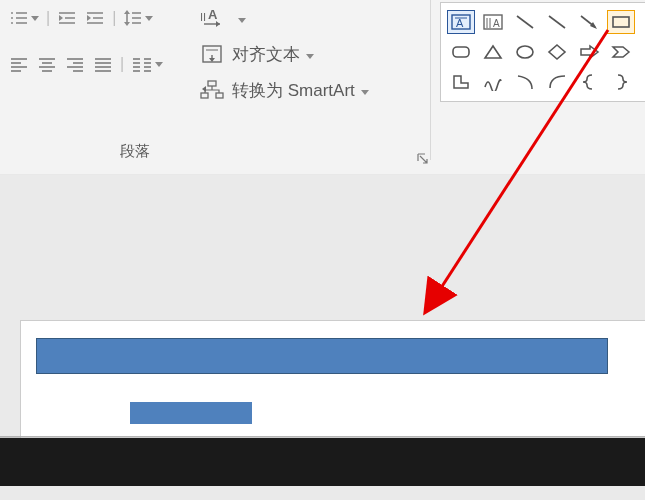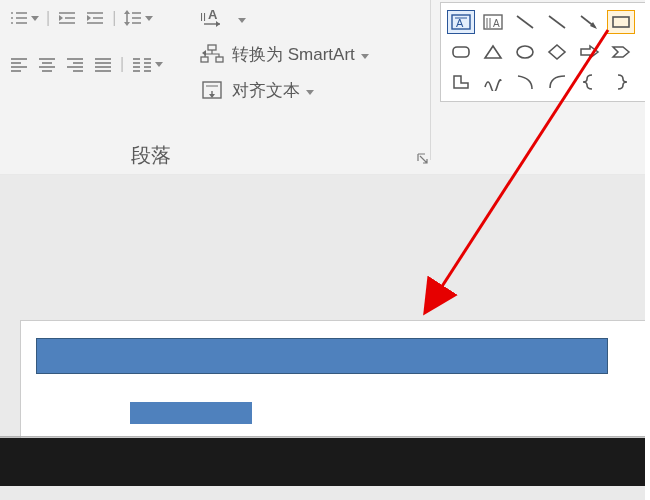--- a/index.html
+++ b/index.html
@@ -8,21 +8,21 @@
 .ribbon { position: absolute; top: 0; left: 0; right: 0; height: 175px; background: #f3f3f3; border-bottom: 1px solid #e8e8e8; }
 
 .para-grp { position: absolute; left: 0; top: 0; width: 185px; height: 150px; }
 .para-row { display: flex; align-items: center; gap: 6px; padding: 4px 8px; color: #7a7a7a; }
 .btn { display: flex; align-items: center; justify-content: center; height: 24px; border: 1px solid transparent; cursor: default; }
 .btn svg { display: block; }
 .dd { display: inline-flex; align-items: center; }
 .dd .caret { width: 8px; margin-left: 2px; }
 .sep { color: #c0c0c0; }
 
-.group-label { position: absolute; left: 131px; top: 142px; font-size: 20px; color: #595959; }
+.group-label { position: absolute; left: 120px; top: 142px; font-size: 15px; color: #595959; }
 .dlg-launcher { position: absolute; left: 416px; top: 147px; color: #888; }
 
 .vsep { position: absolute; left: 430px; top: 0; width: 1px; height: 160px; background: #d8d8d8; }
 
 .text-grp { position: absolute; left: 198px; top: 0; width: 230px; color: #5a5a5a; }
 .text-item { display: flex; align-items: center; height: 36px; font-size: 17px; cursor: default; }
 .text-item .ticon { width: 28px; display: flex; justify-content: center; margin-right: 6px; color: #7f1d1d; }
 .text-item .caret { margin-left: 6px; color: #888; }
 
 .shape-gallery { position: absolute; left: 440px; top: 2px; width: 208px; border: 1px solid #c9c9c9; background: #fff; padding: 4px 6px; }
@@ -189,43 +189,43 @@
             <line x1="4" y1="17" x2="20" y2="17" stroke="#6a6a6a" stroke-width="1.4"></line>
             <polygon points="20,17 16,14 16,20" fill="#6a6a6a"></polygon>
           </svg>
       </span>
       <span class="caret"><svg viewBox="0 0 8 5">
             <polygon points="0,0 8,0 4,5" fill="#888"></polygon>
           </svg></span>
     </div>
     <div class="text-item">
       <span class="ticon">
+        <svg width="22" height="20">
+            <rect x="2" y="2" width="18" height="16" fill="none" stroke="#6a6a6a" stroke-width="1.4"></rect>
+            <line x1="11" y1="11" x2="11" y2="16" stroke="#6a6a6a" stroke-width="1.4"></line>
+            <polygon points="11,18 8,14 14,14" fill="#6a6a6a"></polygon>
+            <line x1="5" y1="6" x2="17" y2="6" stroke="#6a6a6a"></line>
+          </svg>
+      </span>
+      <span>对齐文本</span>
+      <span class="caret"><svg viewBox="0 0 8 5">
+            <polygon points="0,0 8,0 4,5" fill="#888"></polygon>
+          </svg></span>
+    </div>
+    <div class="text-item">
+      <span class="ticon">
         <svg width="24" height="20">
             <rect x="8" y="1" width="8" height="5" fill="none" stroke="#6a6a6a" stroke-width="1.3"></rect>
             <rect x="1" y="13" width="7" height="5" fill="none" stroke="#6a6a6a" stroke-width="1.3"></rect>
             <rect x="16" y="13" width="7" height="5" fill="none" stroke="#6a6a6a" stroke-width="1.3"></rect>
             <path d="M12 6 v4 M12 10 h-7 v3 M12 10 h7 v3" fill="none" stroke="#6a6a6a" stroke-width="1.2"></path>
             <polygon points="2,9 6,6 6,12" fill="#6a6a6a"></polygon>
           </svg>
       </span>
       <span>转换为 SmartArt</span>
-      <span class="caret"><svg viewBox="0 0 8 5">
-            <polygon points="0,0 8,0 4,5" fill="#888"></polygon>
-          </svg></span>
-    </div>
-    <div class="text-item">
-      <span class="ticon">
-        <svg width="22" height="20">
-            <rect x="2" y="2" width="18" height="16" fill="none" stroke="#6a6a6a" stroke-width="1.4"></rect>
-            <line x1="11" y1="11" x2="11" y2="16" stroke="#6a6a6a" stroke-width="1.4"></line>
-            <polygon points="11,18 8,14 14,14" fill="#6a6a6a"></polygon>
-            <line x1="5" y1="6" x2="17" y2="6" stroke="#6a6a6a"></line>
-          </svg>
-      </span>
-      <span>对齐文本</span>
       <span class="caret"><svg viewBox="0 0 8 5">
             <polygon points="0,0 8,0 4,5" fill="#888"></polygon>
           </svg></span>
     </div>
   </div>
 
   <div class="shape-gallery">
     <div class="shape-row">
       <span class="shape-cell sel2">
           <svg width="22" height="18">

